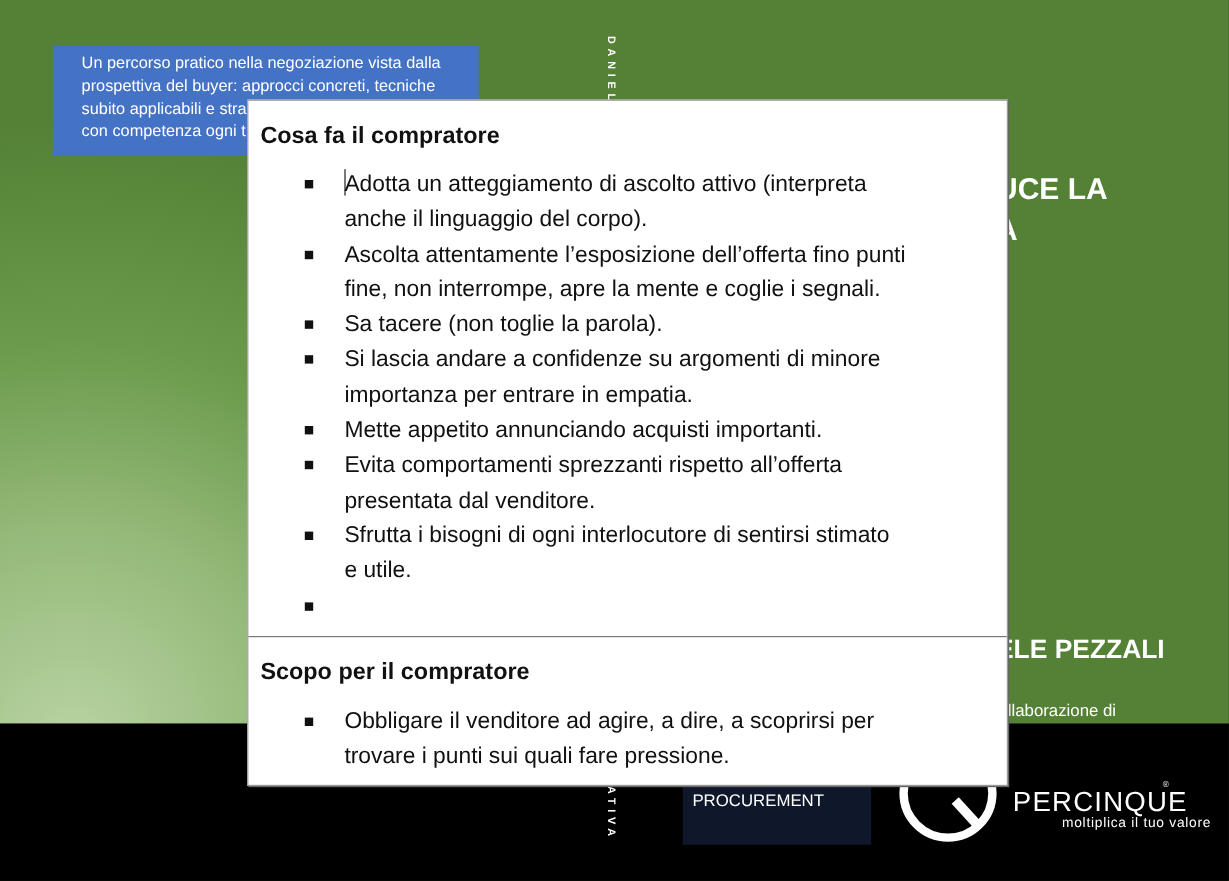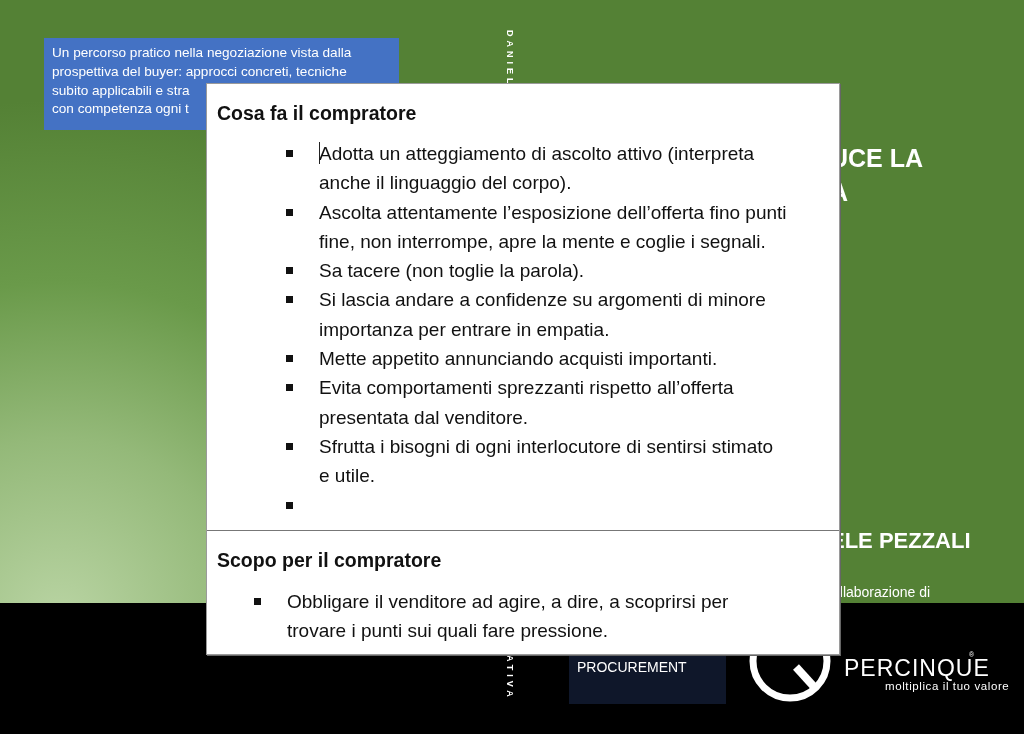--- a/index.html
+++ b/index.html
@@ -1,21 +1,21 @@
 <!DOCTYPE html>
 <html><head>
 <meta charset="utf-8">
 <style>
   html, body { margin:0; padding:0; }
   body { width:1024px; height:734px; position:relative; overflow:hidden; background:#000; font-family:"Liberation Sans", sans-serif; }
   .bg-green { position:absolute; left:0; top:0; width:1024px; height:603px;
     background: radial-gradient(ellipse 520px 520px at 60px 620px, #b9d4a3 0%, #94b979 35%, #6a9a4a 65%, #548135 100%), #548135; }
   .bg-black { position:absolute; left:0; top:603px; width:1024px; height:131px; background:#000; }
   .intro-box { position:absolute; left:44px; top:38px; width:355px; height:92px; background:#4472c4; color:#fff;
-    font-size:13.6px; line-height:18.8px; padding:6px 0 0 8px; box-sizing:border-box; }
+    font-size:13.6px; line-height:18.8px; padding:6px 0 0 24px; box-sizing:border-box; }
   .intro-box .u { }
   .vert-text { position:absolute; color:#fff; font-size:9px; font-weight:bold; letter-spacing:4px; writing-mode:vertical-rl; }
   .title-big { position:absolute; color:#fff; font-weight:bold; font-size:25px; line-height:34px; }
   .collab { position:absolute; color:#fff; font-size:14px; }
   .proc-box { position:absolute; left:569px; top:653px; width:157px; height:51px; background:#0f172a; color:#fff; font-size:14px; padding:6px 0 0 8px; box-sizing:border-box; }
   .logo { position:absolute; left:748px; top:635px; }
   .brand { position:absolute; left:844px; top:655px; color:#fff; font-size:23px; letter-spacing:1px; }
   .brand-tag { position:absolute; left:845px; top:680px; color:#fff; font-size:11.5px; letter-spacing:0.6px;margin-left:40px; }
   .reg { position:absolute; left:969px; top:651px; color:#fff; font-size:7px; }
   .popup { position:absolute; left:206px; top:83px; width:634px; height:572px; background:#fff;
@@ -55,21 +55,21 @@
 <svg class="logo" width="86" height="72" viewBox="0 0 86 72">
   <circle cx="42" cy="26" r="37" fill="none" stroke="#fff" stroke-width="7"></circle>
   <line x1="48" y1="32" x2="68" y2="54" stroke="#fff" stroke-width="8"></line>
 </svg>
 <div class="brand">PERCINQUE</div>
 <div class="reg">®</div>
 <div class="brand-tag">moltiplica il tuo valore</div>
 
 <div class="popup">
   <h2 style="top:18px;">Cosa fa il compratore</h2>
-  <ul style="top:55px;padding-left:32px;">
+  <ul style="top:55px;">
     <li><span class="bullet"></span><span class="cursor"></span><span>Adotta un atteggiamento di ascolto attivo (interpreta</span><br><span>anche il linguaggio del corpo).</span></li>
     <li><span class="bullet"></span><span>Ascolta attentamente l’esposizione dell’offerta fino punti</span><br><span>fine, non interrompe, apre la mente e coglie i segnali.</span></li>
     <li><span class="bullet"></span><span>Sa tacere (non toglie la parola).</span></li>
     <li><span class="bullet"></span><span>Si lascia andare a confidenze su argomenti di minore</span><br><span>importanza per entrare in empatia.</span></li>
     <li><span class="bullet"></span><span>Mette appetito annunciando acquisti importanti.</span></li>
     <li><span class="bullet"></span><span>Evita comportamenti sprezzanti rispetto all’offerta</span><br><span>presentata dal venditore.</span></li>
     <li><span class="bullet"></span><span>Sfrutta i bisogni di ogni interlocutore di sentirsi stimato</span><br><span>e utile.</span></li>
     <li><span class="bullet"></span></li>
   </ul>
   <div class="divider"></div>

